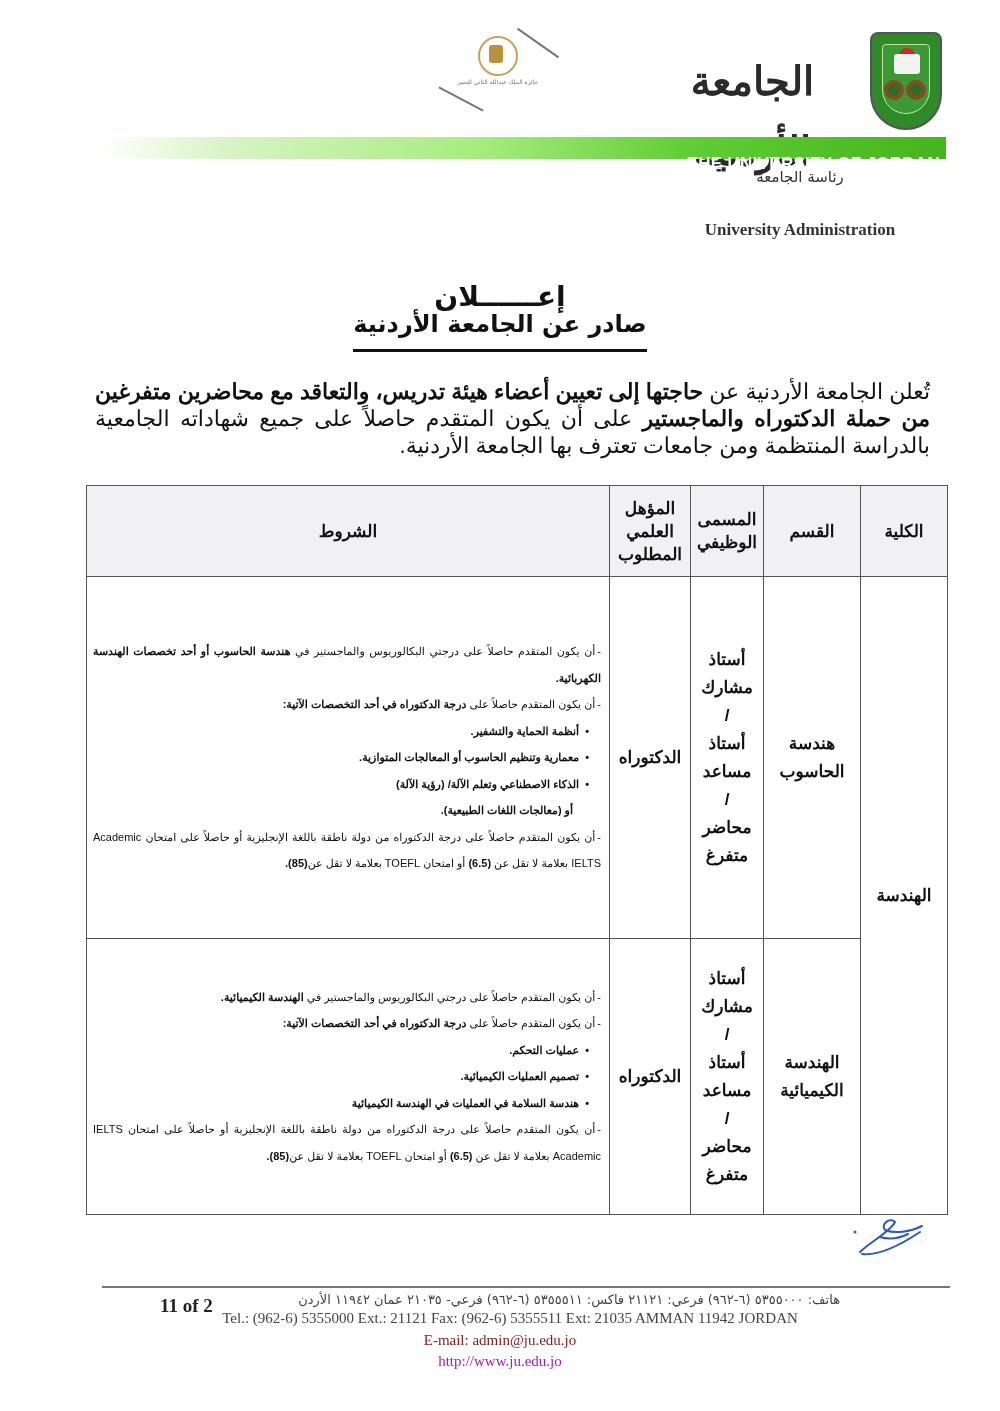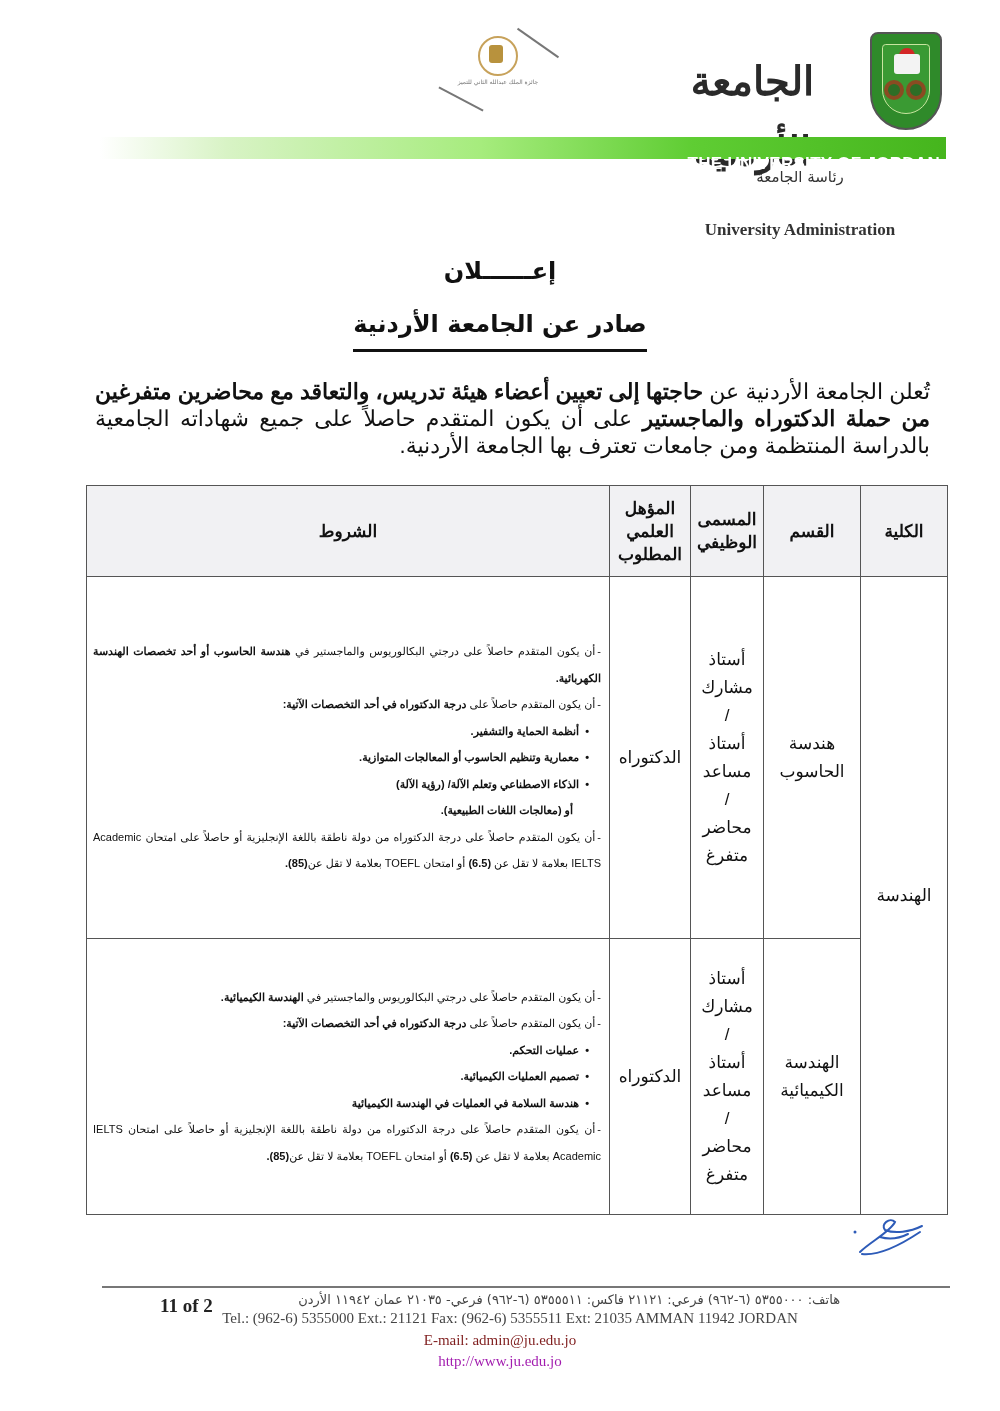--- a/index.html
+++ b/index.html
@@ -34,21 +34,21 @@
     background: linear-gradient(to right, #ffffff 0%, #d8f3c5 15%, #a6ec7d 45%, #5fcd33 70%, #45b51d 100%);
   }
   .banner-text {
     position: absolute; right: 6px; top: 16px; line-height: 22px;
     font-family: "Liberation Sans", sans-serif; font-weight: bold; font-size: 17px; color: #ffffff; letter-spacing: 0.3px;
   }
   .admin-ar { left: 700px; top: 168px; width: 200px; text-align: center; direction: rtl; font-size: 15px; color: #333; }
   .admin-en { left: 690px; top: 188px; width: 220px; text-align: center; font-family: "Liberation Serif", serif; font-weight: bold; font-size: 17px; color: #333; margin-top: 32px; }
 
   
-  .title1 { left: 300px; top: 257px; width: 400px; text-align: center; direction: rtl; font-weight: bold; font-size: 24px; }
+  .title1 { left: 300px; top: 280px; width: 400px; text-align: center; direction: rtl; font-weight: bold; font-size: 28px; }
   .title2 { left: 300px; top: 310px; width: 400px; text-align: center; direction: rtl; font-weight: bold; font-size: 24px; }
   .title2 span { border-bottom: 3px solid #111; padding-bottom: 11px; }
 
   
   .intro {
     left: 95px; top: 378px; width: 835px; direction: rtl; text-align: justify;
     font-family: "Liberation Sans", sans-serif; font-size: 22px; line-height: 27px;
   }
   .intro b { font-weight: bold; }
 
@@ -56,21 +56,21 @@
   .tbl {
     position: absolute; left: 86px; top: 485px; width: 862px; border-collapse: collapse; direction: rtl;
     font-family: "Liberation Sans", sans-serif;
   }
   .tbl td, .tbl th { border: 1.5px solid #555; vertical-align: middle; }
   .tbl th { background: #f1f1f3; font-size: 17px; font-weight: bold; height: 88px; text-align: center; line-height: 23px; }
   .col-college { width: 84px; }
   .col-dept { width: 94px; }
   .col-title { width: 70px; }
   .col-qual { width: 78px; }
-  .cell-center { text-align: center; font-weight: normal; font-size: 17px; line-height: 28px; }
+  .cell-center { text-align: center; font-weight: bold; font-size: 17px; line-height: 28px; }
   .cond { padding: 2px 8px 2px 6px; font-size: 11px; line-height: 26.5px; text-align: justify; }
   .cond .line { display: block; }
   .cond .dash::before { content: "-"; margin-left: 2px; }
   .cond .bullet { display: block; padding-right: 12px; font-weight: bold; }
   .cond .bullet::before { content: "\2022"; margin-left: 6px; }
   .cond .sub { display: block; padding-right: 28px; font-weight: bold; }
   .cond b { font-weight: bold; }
 
   
   .signature { left: 850px; top: 1212px; width: 80px; height: 50px; }

